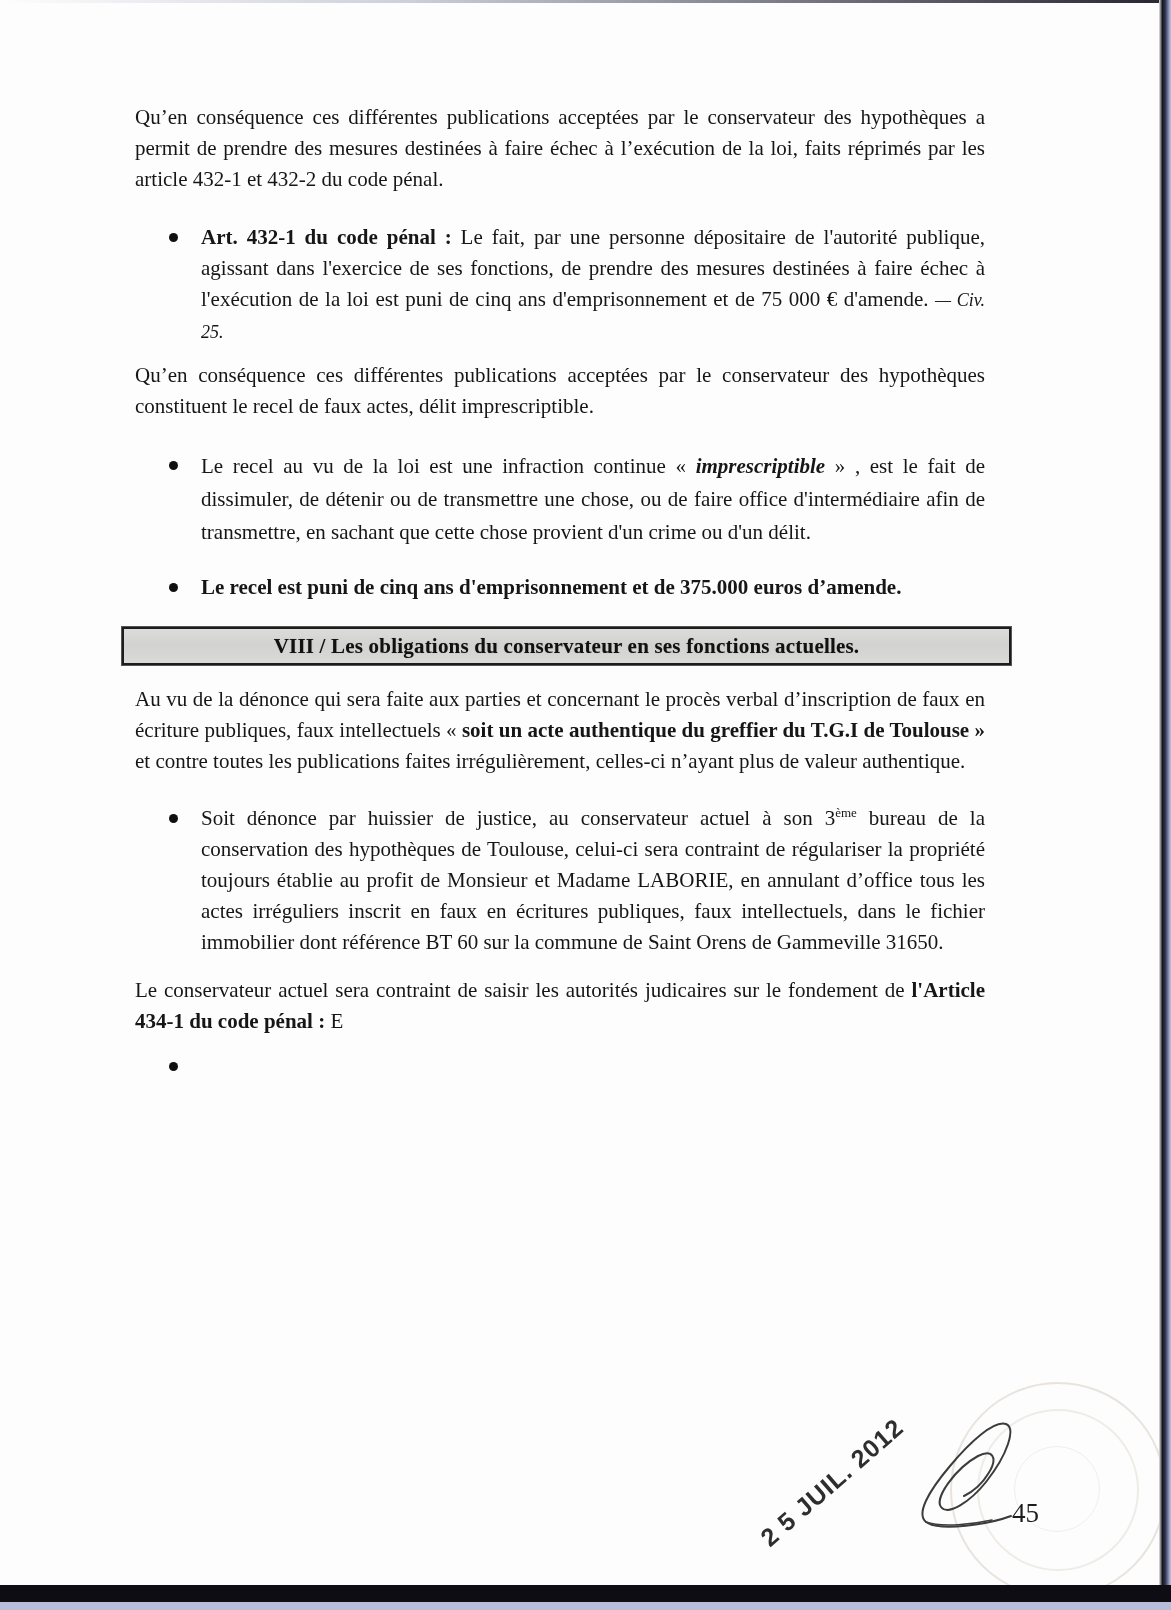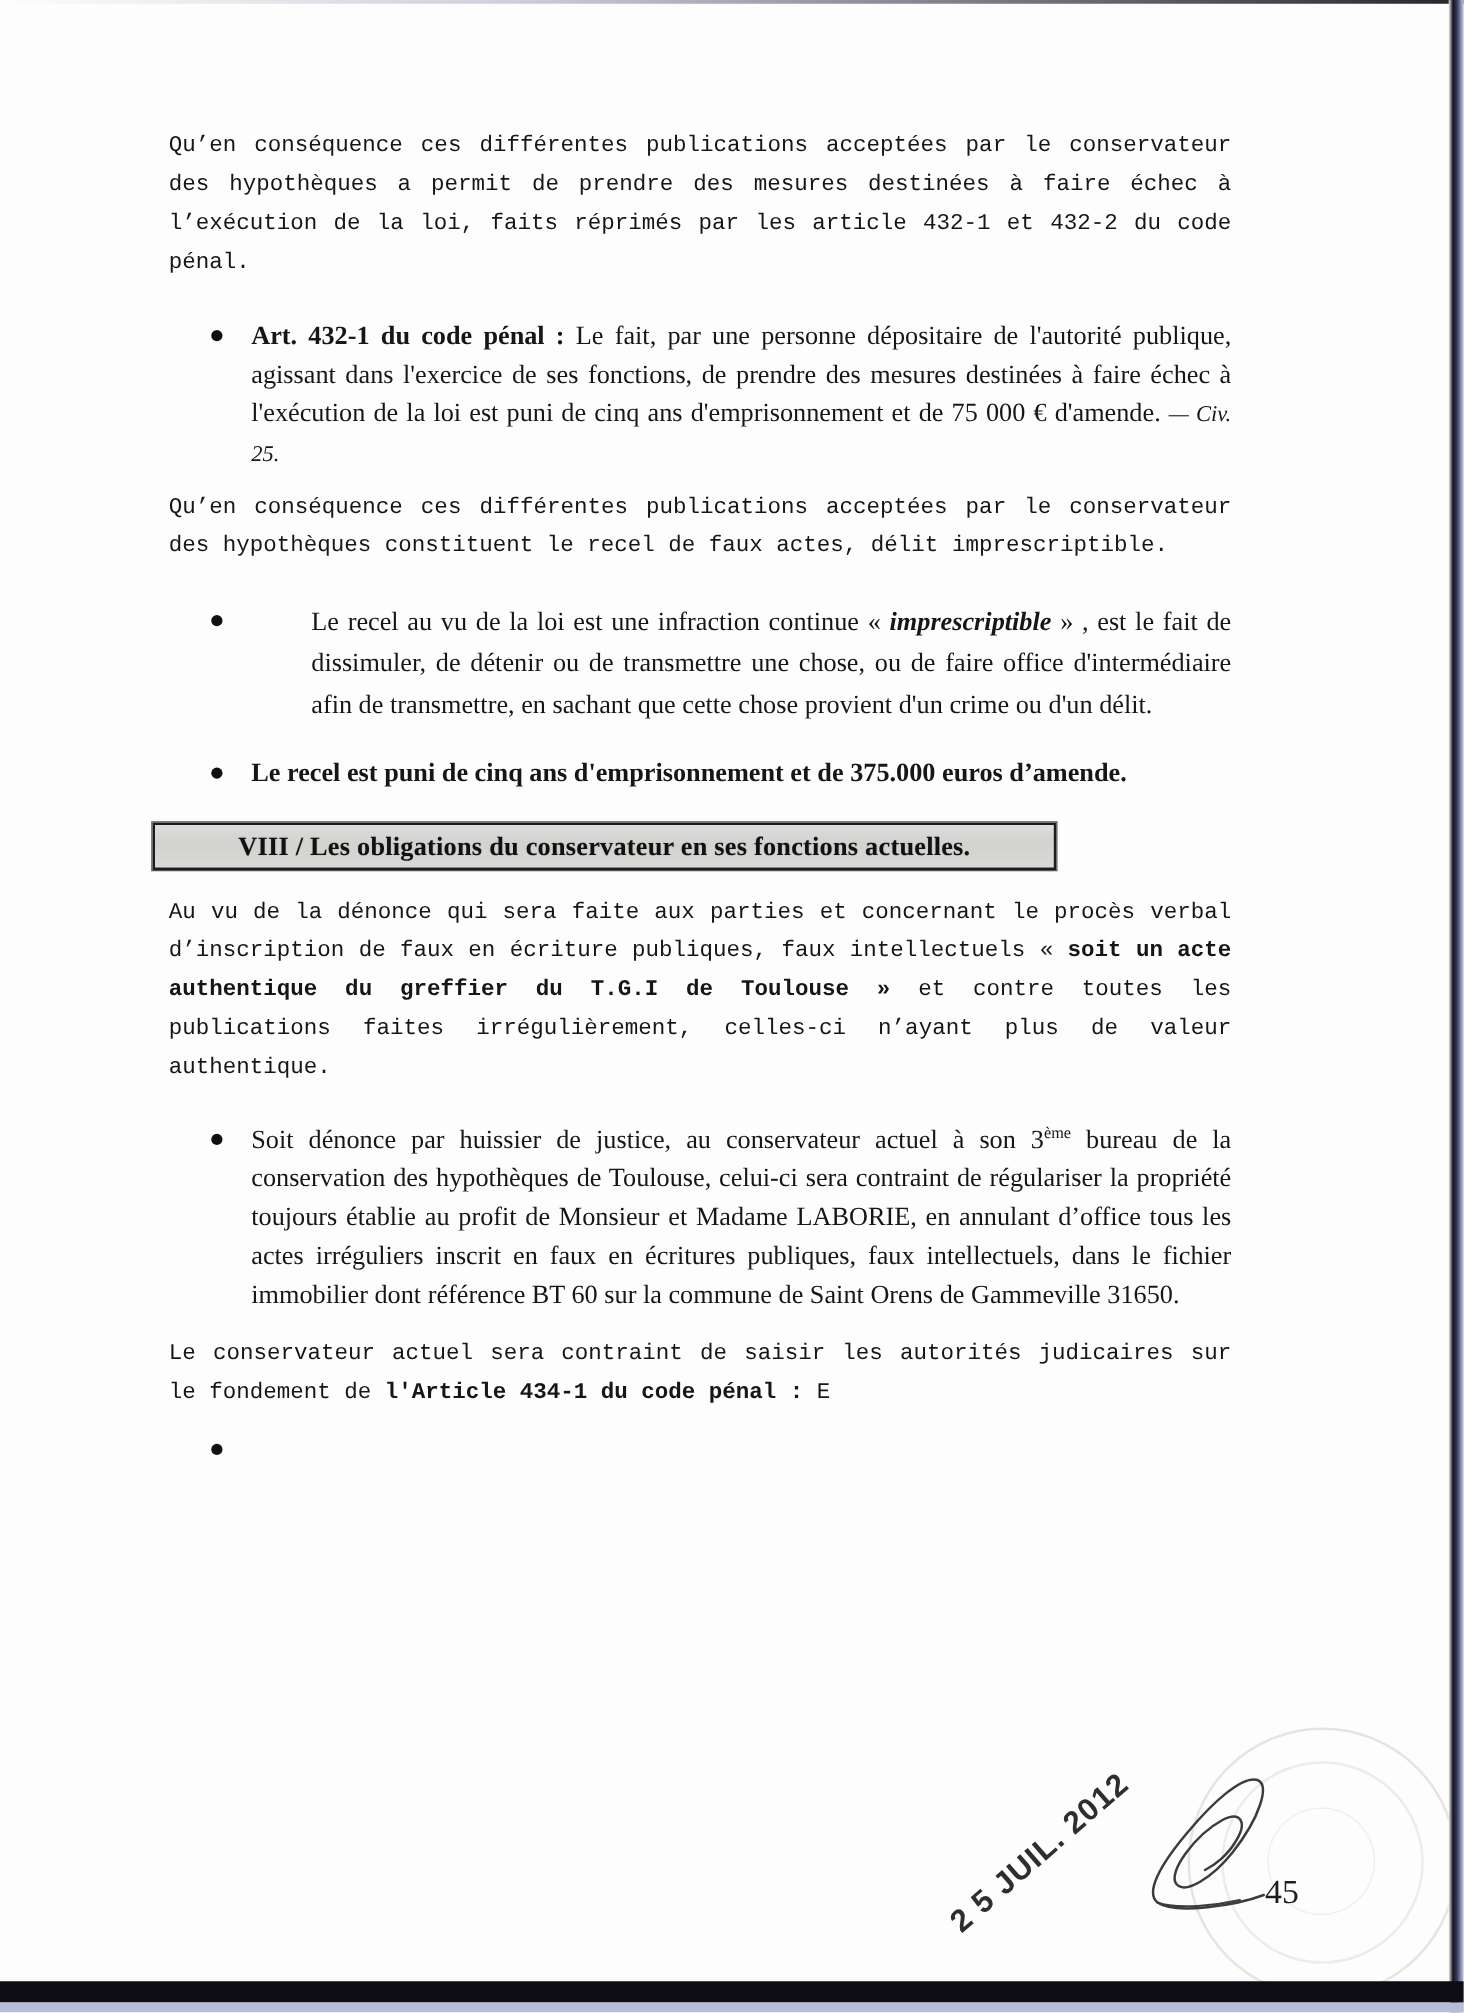--- a/index.html
+++ b/index.html
@@ -8,50 +8,50 @@
     background:#fdfdfd;
     font-family:"Liberation Serif","DejaVu Serif",serif;
     color:#161616;
   }
   .page{
     position:absolute;inset:0;overflow:hidden;
     padding:102px 186px 0 135px;
     box-sizing:border-box;
   }
   .para{
-    margin:0;font-size:18px;line-height:31px;text-align:justify;font-family:Liberation Mono, monospace;
+    margin:0;font-size:21px;line-height:31px;text-align:justify;
   }
   .bullet-item{display:flex;margin:0;}
   .bullet{
     flex:none;width:9px;height:9px;border-radius:50%;background:#101010;
     margin:11px 23px 0 34px;
   }
   .btext{flex:1;margin:0;font-size:21px;line-height:31px;text-align:justify;}
   .loose .btext{line-height:33px;}
   b,strong{font-weight:bold;}
   .cite{font-size:18px;font-style:italic;}
   .wide-gap{display:inline-block;width:68px;}
   .bold-italic{font-weight:bold;font-style:italic;}
   sup{font-size:13px;line-height:0;}
   .section-bar{
-    margin:24px 0 0 -13px;width:723px;box-sizing:border-box;
+    margin:24px 0 0 -13px;width:889px;box-sizing:border-box;
     border:2px solid #1c1c1c;outline:1px solid #555;
     background:linear-gradient(180deg,#dcdcda 0%,#d2d2d0 45%,#d9d9d7 100%);
     height:38px;display:flex;align-items:center;justify-content:center;
     font-size:21px;font-weight:bold;color:#111;
     text-shadow:0 0 1px rgba(0,0,0,.25);
     letter-spacing:.2px;
   }
   .quote{
     margin:12px 0 0 65px;font-size:21px;line-height:33px;text-align:justify;
     font-weight:bold;font-style:italic;
   }
   
   .sp-27{margin-top:27px;} .sp-17{margin-top:17px;} .sp-12{margin-top:12px;}
-  .sp-28{margin-top:28px;gap:48px;} .sp-8{margin-top:8px;}  .sp-6{margin-top:23px;}
+  .sp-28{margin-top:28px;} .sp-8{margin-top:8px;}  .sp-6{margin-top:23px;}
   .sp-40{margin-top:19px;} .sp-10{margin-top:26px;}
   .lone-bullet{margin-top:14px;height:20px;}
   
   .stamp-date{
     position:absolute;left:742px;top:1468px;width:180px;text-align:center;
     font-family:"Liberation Sans","DejaVu Sans",sans-serif;
     font-size:25px;font-weight:bold;letter-spacing:1px;color:#2e2e2e;
     transform:rotate(-41deg);
   }
   .signature{position:absolute;left:912px;top:1412px;}

